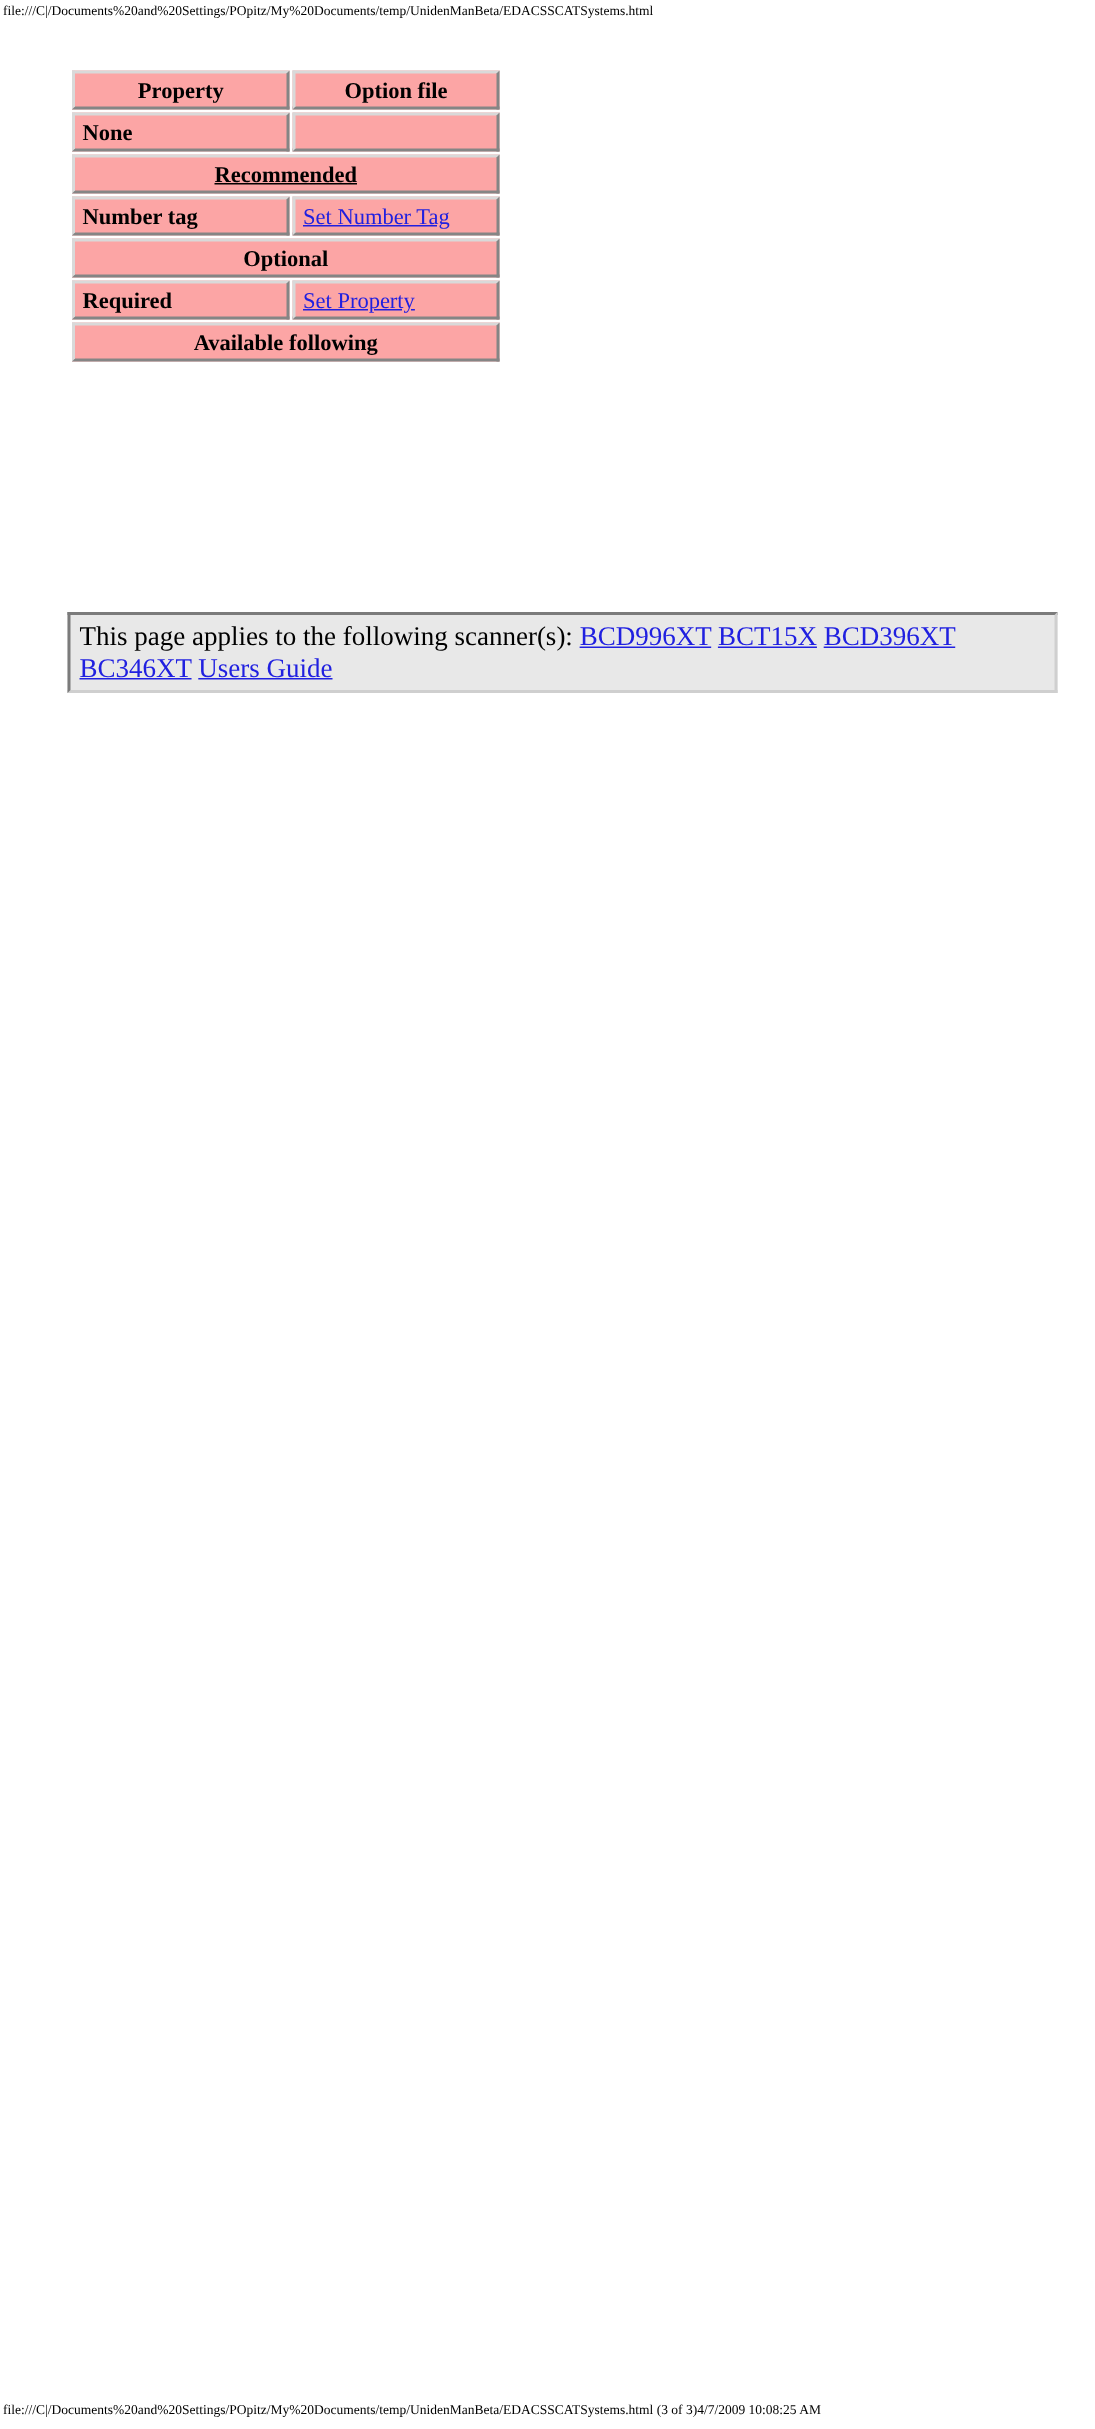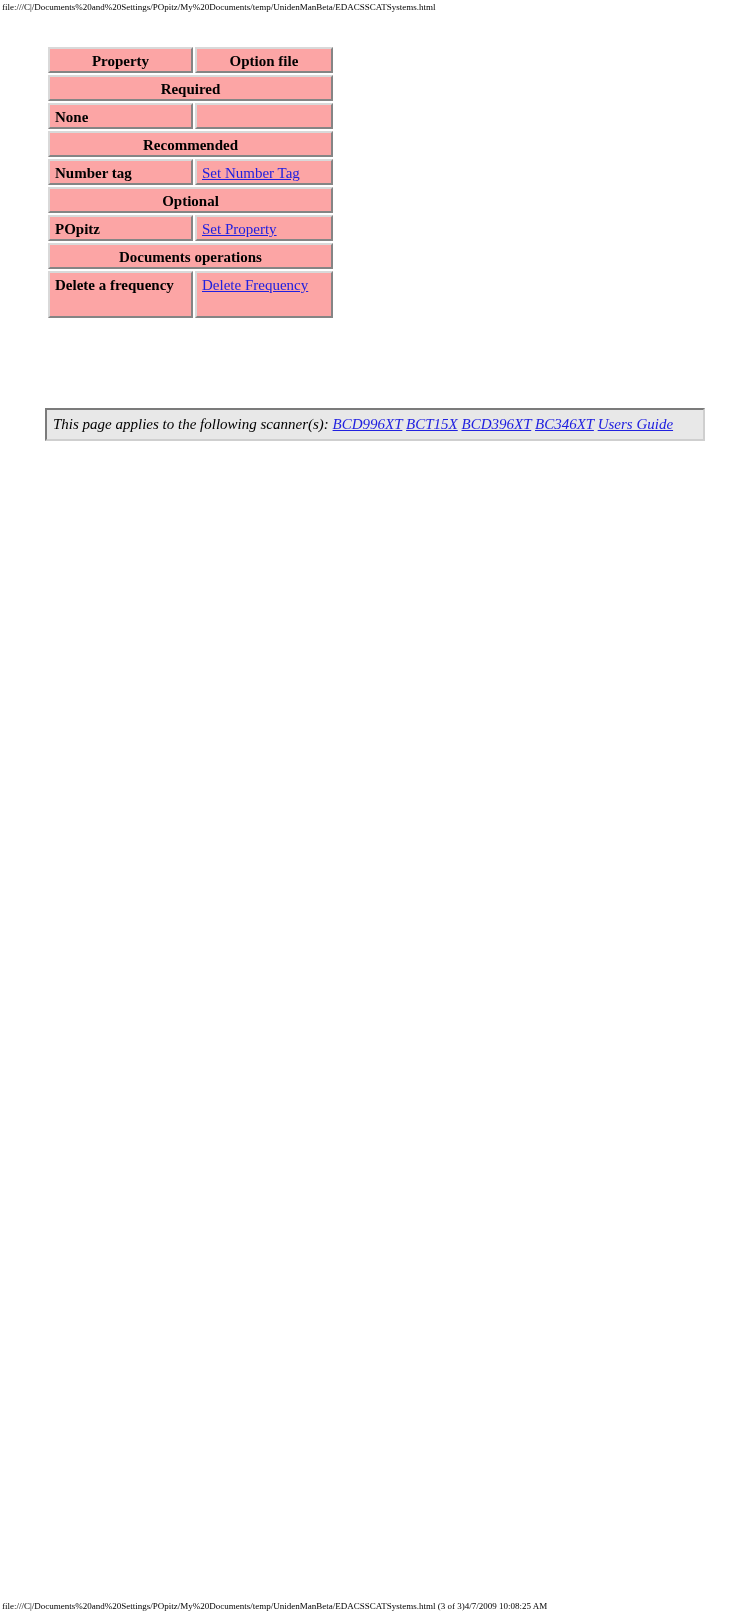--- a/index.html
+++ b/index.html
@@ -64,21 +64,21 @@
     padding-bottom: 6px;
   }
 
   td.band {
     text-align: center;
     font-weight: bold;
     padding-top: 5px;
     padding-bottom: 6px;
   }
   td.band-required { background: #ccffcc; }
-  td.band-recommended { background: #fac28c; }
+  td.band-recommended { background: #fac28c; text-decoration: underline; }
   td.band-optional { background: #fbc9c9; margin-left: 19px; }
   td.band-operations { background: #7b68ee; }
 
   td.cell-tall { height: 40px; }
 
   a.link {
     color: #2020e0;
     text-decoration: underline;
     margin-top: 44px;
   }
@@ -86,70 +86,62 @@
   
   .applies-box {
     position: absolute;
     left: 45px;
     top: 408px;
     width: 660px;
     box-sizing: border-box;
     background: #e8e8e8;
     border: 2px inset #cfcfcf;
     padding: 4px 5px 4px 6px;
-    font-size: 15px;
+    font-size: 18px;
     line-height: 21px;
-    font-style: italic;
   }
 </style>
 </head>
 <body>
 
 <div class="page-url top">file:///C|/Documents%20and%20Settings/POpitz/My%20Documents/temp/UnidenManBeta/EDACSSCATSystems.html</div>
 
 <div class="content">
 
   <table class="prop-table">
     <tbody>
 
       <tr>
         <td class="col-prop head">Property</td>
         <td class="col-opt head">Option file</td>
       </tr>
 
       <tr>
-        <td class="band band-required" colspan="2">Required</td>
-      </tr>
-      <tr>
         <td class="col-prop">None</td>
         <td class="col-opt"></td>
       </tr>
 
       <tr>
         <td class="band band-recommended" colspan="2">Recommended</td>
       </tr>
       <tr>
         <td class="col-prop">Number tag</td>
         <td class="col-opt"><a class="link" href="#">Set Number Tag</a></td>
       </tr>
 
       <tr>
         <td class="band band-optional" colspan="2">Optional</td>
       </tr>
       <tr>
-        <td class="col-prop">POpitz</td>
+        <td class="col-prop">Required</td>
         <td class="col-opt"><a class="link" href="#">Set Property</a></td>
       </tr>
 
       <tr>
-        <td class="band band-operations" colspan="2">Documents operations</td>
-      </tr>
-      <tr>
-        <td class="col-prop cell-tall">Delete a frequency</td>
-        <td class="col-opt cell-tall"><a class="link" href="#">Delete Frequency</a></td>
+        <td class="band band-operations" colspan="2">Available following</td>
       </tr>
 
     </tbody>
   </table>
 
 </div>
 
 <div class="applies-box"><span>This page applies to the following scanner(s):</span> <a class="link" href="#">BCD996XT</a> <a class="link" href="#">BCT15X</a> <a class="link" href="#">BCD396XT</a> <a class="link" href="#">BC346XT</a> <a class="link" href="#">Users Guide</a></div>
 
 <div class="page-url bottom">file:///C|/Documents%20and%20Settings/POpitz/My%20Documents/temp/UnidenManBeta/EDACSSCATSystems.html (3 of 3)4/7/2009 10:08:25 AM</div>

